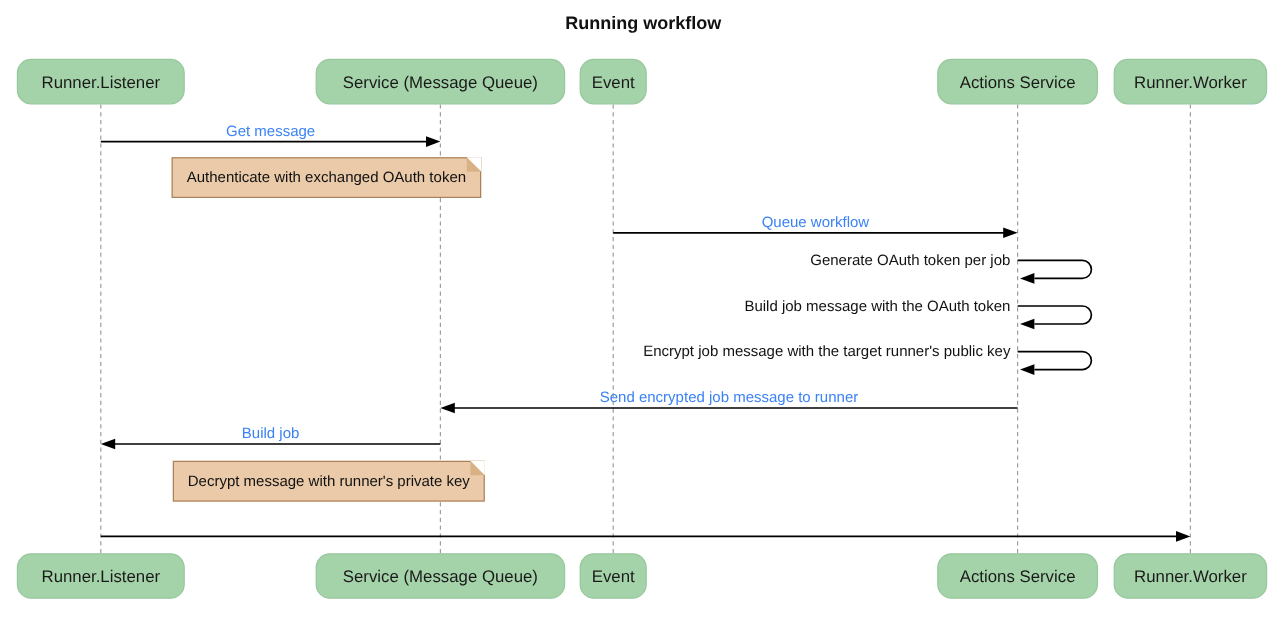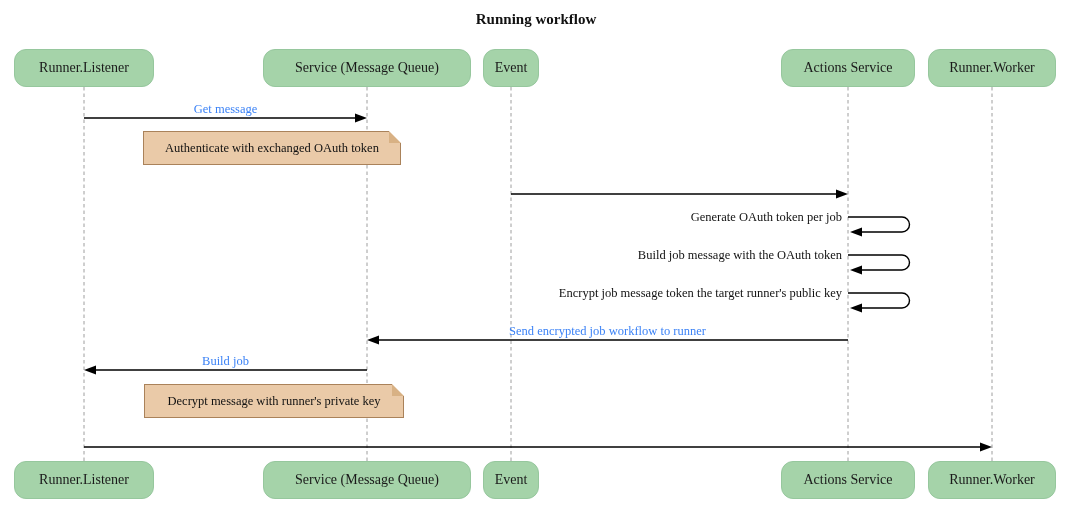--- a/index.html
+++ b/index.html
@@ -1,21 +1,21 @@
 <!DOCTYPE html>
 <html><head>
 <meta charset="utf-8">
 <style>
   html, body { margin: 0; padding: 0; background: #ffffff; }
   .diagram {
     position: relative;
     width: 1072px;
     height: 523px;
     background: #ffffff;
-    font-family: Liberation Serif, serif;
+    font-family: Liberation Sans, sans-serif;
     color: #1a1a1a;
     overflow: hidden;
   }
   .title {
     position: absolute;
     top: 11px; left: 0; width: 1072px;
     text-align: center;
     font-size: 15px;
     font-weight: bold;
     color: #111;
@@ -138,22 +138,23 @@
   <div class="actor" style="left:781px; top:49px; width:134px;">Actions Service</div>
   <div class="actor" style="left:928px; top:49px; width:128px;">Runner.Worker</div>
 
   <div class="actor" style="left:14px;  top:461px; width:140px;">Runner.Listener</div>
   <div class="actor" style="left:263px; top:461px; width:208px;">Service (Message Queue)</div>
   <div class="actor" style="left:483px; top:461px; width:56px;">Event</div>
   <div class="actor" style="left:781px; top:461px; width:134px;">Actions Service</div>
   <div class="actor" style="left:928px; top:461px; width:128px;">Runner.Worker</div>
 
   <div class="msg-label" style="left:84px;  top:101px; width:283px;">Get message</div>
+  <div class="msg-label" style="left:511px; top:177px; width:337px;">Queue workflow</div>
   <div class="self-label" style="left:442px; top:247px;">Build job message with the OAuth token</div>
   <div class="self-label" style="left:442px; top:209px;">Generate OAuth token per job</div>
-  <div class="self-label" style="left:442px; top:285px;">Encrypt job message token the target runner's public key</div>
-  <div class="msg-label" style="left:367px; top:323px; width:481px;">Send encrypted job workflow to runner</div>
+  <div class="self-label" style="left:442px; top:285px;">Encrypt job message with the target runner's public key</div>
+  <div class="msg-label" style="left:367px; top:323px; width:481px;">Send encrypted job message to runner</div>
   <div class="msg-label" style="left:84px;  top:353px; width:283px;">Build job</div>
 
   <div class="note" style="left:95px; top:131px; width:258px;">Authenticate with exchanged OAuth token</div>
   <div class="note" style="left:96px; top:384px; width:260px;">Decrypt message with runner's private key</div>
 
 </div>
 
 </body></html>

